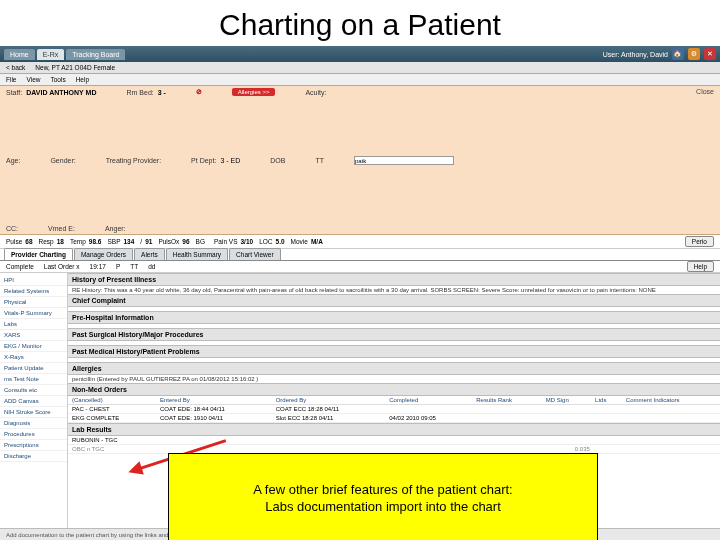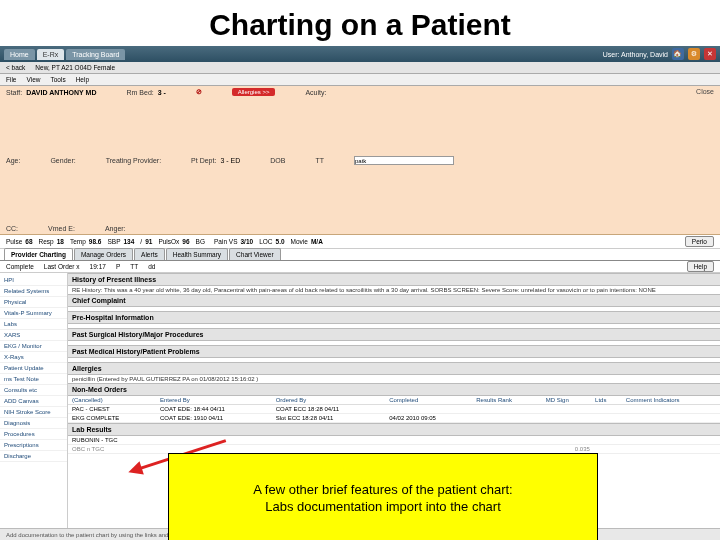--- a/index.html
+++ b/index.html
@@ -1,17 +1,17 @@
 <!DOCTYPE html>
 <html><head>
 <meta charset="utf-8">
 <style>
   * { box-sizing: border-box; margin: 0; padding: 0; }
   body { width: 720px; height: 540px; font-family: Arial, sans-serif; background: #fff; overflow: hidden; }
-  .slide-title { font-size: 30px; text-align: center; padding: 8px 0 4px; font-weight: 700; }
+  .slide-title { font-size: 30px; text-align: center; padding: 8px 0 4px; font-weight: 400; }
   .app { width: 720px; font-size: 7px; }
   
   .topbar { background: linear-gradient(#4a6b7e,#2d4f63); height: 16px; display: flex; align-items: center; color: #fff; padding: 0 4px; }
   .topbar .tabs { display: flex; gap: 0; }
   .topbar .tab { padding: 2px 6px; background: #7a95a6; border-radius: 2px 2px 0 0; margin-right: 2px; }
   .topbar .tab.active { background: #dfe6ea; color: #333; }
   .topbar .spacer { flex: 1; }
   .topbar .user { display: flex; align-items: center; gap: 4px; }
   .topbar .icon-btn { width: 12px; height: 12px; display: inline-flex; align-items: center; justify-content: center; border-radius: 2px; }
   .icon-red { background: #c53636; }

